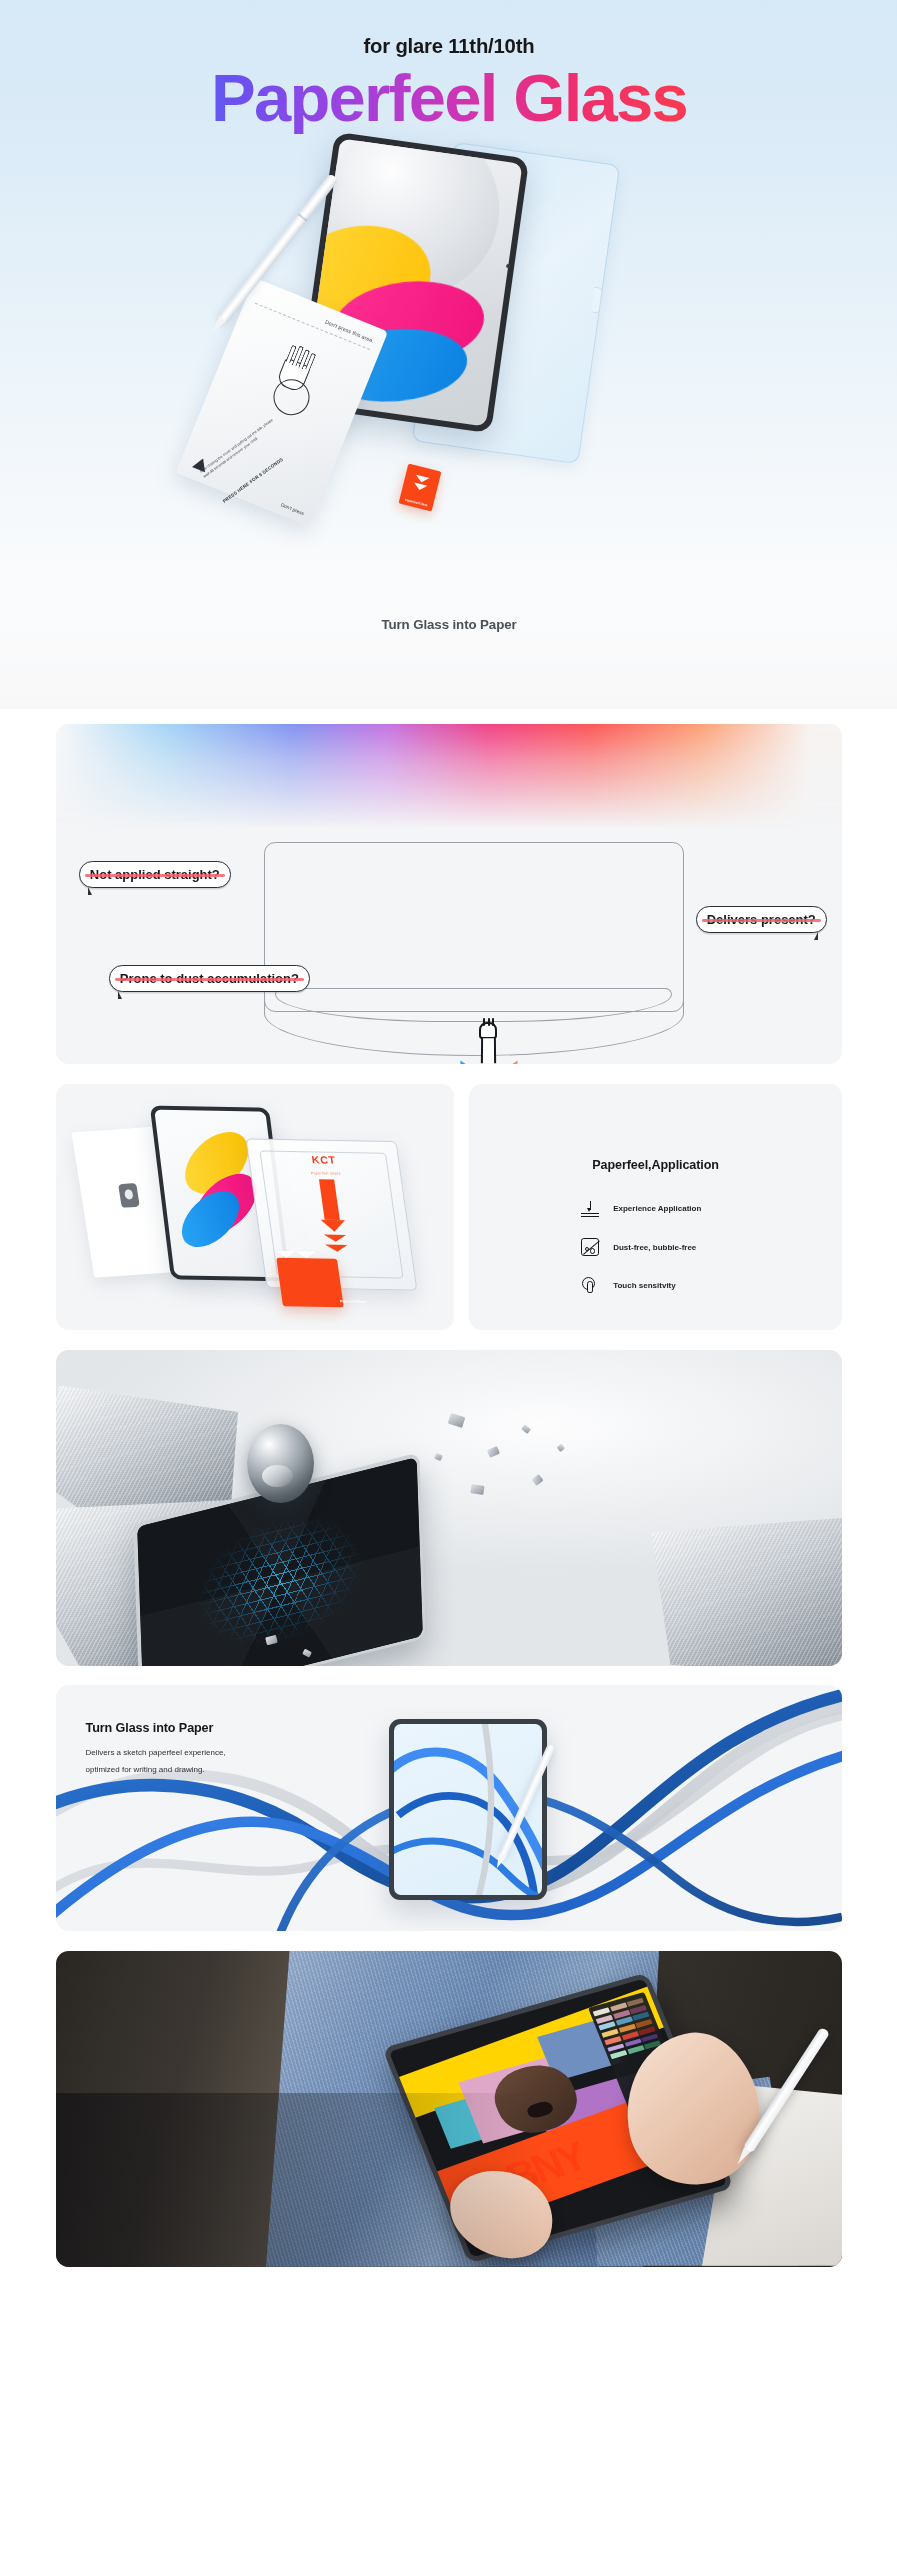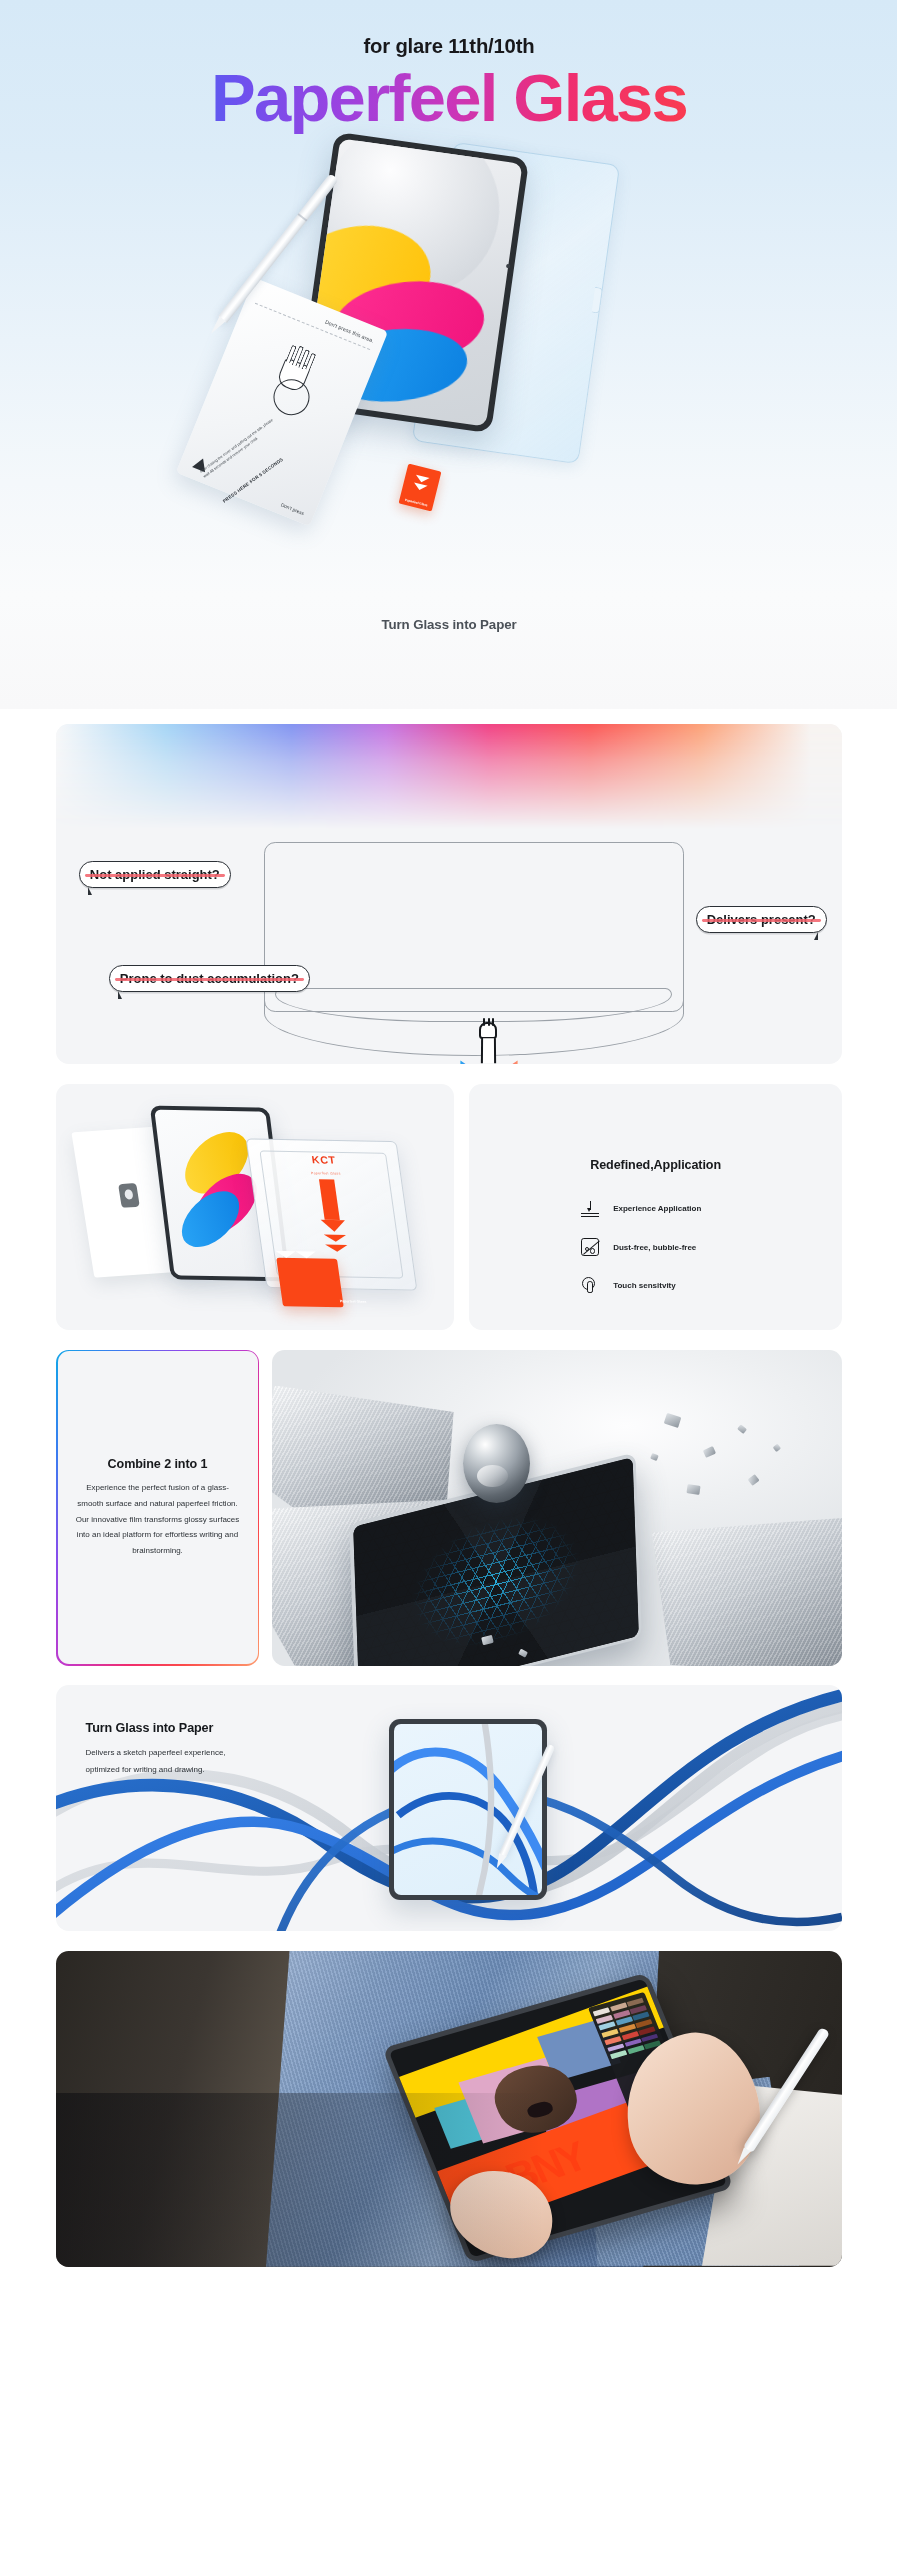--- a/index.html
+++ b/index.html
@@ -551,21 +551,21 @@
         </div>
         <div class="or-tab2">
           <span class="c one"></span>
           <span class="c two"></span>
           <span class="t">Paperfeel Glass</span>
         </div>
       </div>
     </div>
 
     <div class="card cardB">
-      <h3 class="redef-title">Redefined,Application</h3>
+      <h3 class="redef-title">Paperfeel,Application</h3>
       <div class="feat-list">
 
         <div class="feat">
           <span class="ic ic-apply">
             <span class="ar"></span>
               <span class="ah"></span>
               <span class="l1"></span>
               <span class="l2"></span>
           </span>
           <span class="lab">Experience Application</span>
@@ -587,26 +587,20 @@
           </span>
           <span class="lab">Touch sensitvity</span>
         </div>
 
       </div>
     </div>
   </section>
 
   <section class="sec grid3">
 
-    <div class="combine">
-      <div class="combine-in">
-        <h3>Combine 2 into 1</h3>
-        <p>Experience the perfect fusion of a glass-smooth surface and natural paperfeel friction. Our innovative film transforms glossy surfaces into an ideal platform for effortless writing and brainstorming.</p>
-      </div>
-    </div>
 
     <div class="rock">
       <span class="rk rk1">
           <span class="rk-txt"></span>
         </span>
       <span class="rk rk2">
           <span class="rk-txt"></span>
         </span>
       <span class="rk rk3">
           <span class="rk-txt"></span>

